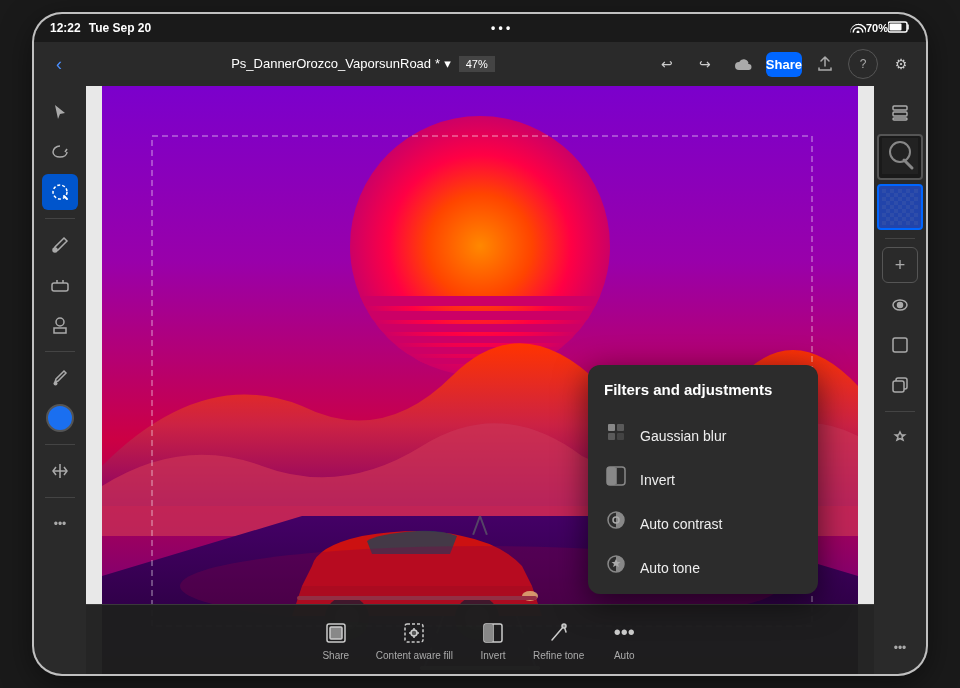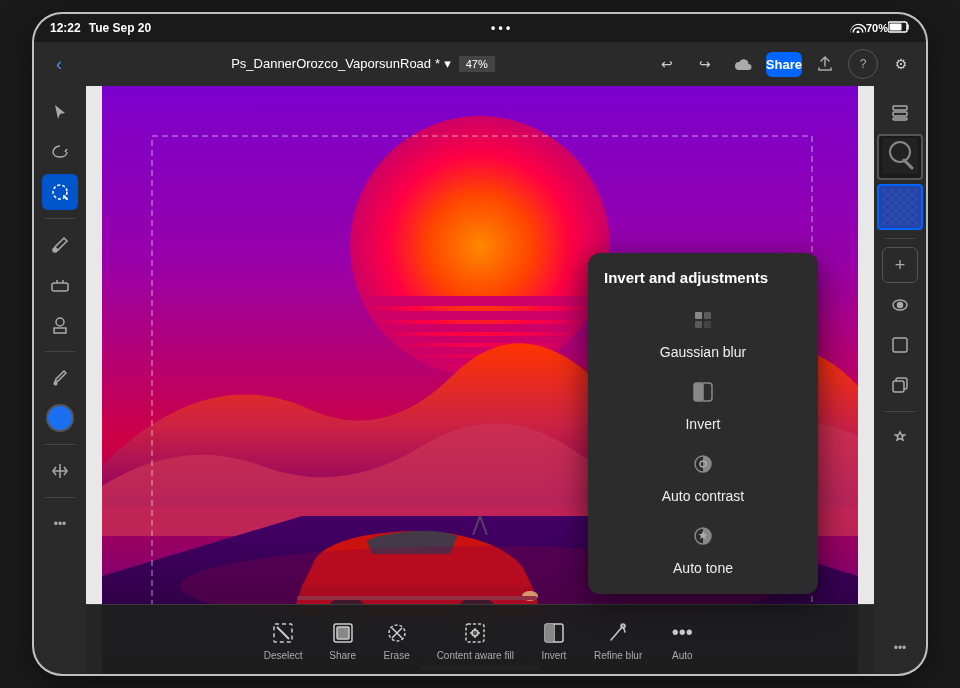--- a/index.html
+++ b/index.html
@@ -209,27 +209,26 @@
       box-shadow: 0 8px 32px rgba(0,0,0,0.6);
     }
     .filters-title {
       color: #fff;
       font-size: 15px;
       font-weight: 700;
       padding: 0 16px 12px;
     }
     .filter-item {
       display: flex;
-      align-items: center;
+      align-items: flex-end;
       gap: 12px;
       padding: 10px 16px;
       cursor: pointer;
       color: #eee;
       font-size: 14px;
-      flex-direction: column;
     }
     .filter-icon {
       width: 24px; height: 24px;
       display: flex; align-items: center; justify-content: center;
       font-size: 16px;
       color: #ccc;
     }
     
     .touch-indicator {
       position: absolute;
@@ -443,21 +442,21 @@
         </g>
 
         <ellipse cx="378" cy="500" rx="300" ry="40" fill="#880044" opacity="0.3"></ellipse>
 
         <rect x="50" y="50" width="660" height="490" fill="none" stroke="white" stroke-width="1" stroke-dasharray="6 4" opacity="0.6"></rect>
       </svg>
 
       <div class="touch-indicator"></div>
 
       <div class="filters-popup">
-        <div class="filters-title">Invert and adjustments</div>
+        <div class="filters-title">Filters and adjustments</div>
 
         <div class="filter-item">
           <div class="filter-icon">
             <svg width="20" height="20" viewBox="0 0 20 20" fill="none">
               <rect x="2" y="2" width="7" height="7" fill="#888" rx="1"></rect>
               <rect x="11" y="2" width="7" height="7" fill="#888" rx="1" opacity="0.5"></rect>
               <rect x="2" y="11" width="7" height="7" fill="#888" rx="1" opacity="0.5"></rect>
               <rect x="11" y="11" width="7" height="7" fill="#888" rx="1" opacity="0.25"></rect>
             </svg>
           </div>
@@ -557,43 +556,25 @@
         </svg>
       </div>
       <div class="tool-btn" style="font-size:12px; color:#aaa; margin-top: auto;">•••</div>
     </div>
   </div>
 
   <div class="bottom-toolbar">
     <div class="bottom-tool-item">
       <div class="bottom-tool-icon">
         <svg width="22" height="22" viewBox="0 0 22 22" fill="none" stroke="#ccc" stroke-width="1.5">
-          <rect x="2" y="2" width="18" height="18" stroke-dasharray="4 3" rx="1"></rect>
-          <line x1="5" y1="5" x2="17" y2="17" stroke="#ccc" stroke-width="2"></line>
-        </svg>
-      </div>
-      <span class="bottom-tool-label">Deselect</span>
-    </div>
-    <div class="bottom-tool-item">
-      <div class="bottom-tool-icon">
-        <svg width="22" height="22" viewBox="0 0 22 22" fill="none" stroke="#ccc" stroke-width="1.5">
           <rect x="2" y="2" width="18" height="18" rx="2"></rect>
           <rect x="5" y="5" width="12" height="12" fill="#888" rx="1"></rect>
         </svg>
       </div>
       <span class="bottom-tool-label">Share</span>
-    </div>
-    <div class="bottom-tool-item">
-      <div class="bottom-tool-icon">
-        <svg width="22" height="22" viewBox="0 0 22 22" fill="none" stroke="#ccc" stroke-width="1.5">
-          <circle cx="11" cy="11" r="8" stroke-dasharray="3 2"></circle>
-          <path d="M6 6l10 10M16 6L6 16" stroke="#ccc" stroke-width="1.5"></path>
-        </svg>
-      </div>
-      <span class="bottom-tool-label">Erase</span>
     </div>
     <div class="bottom-tool-item">
       <div class="bottom-tool-icon">
         <svg width="22" height="22" viewBox="0 0 22 22" fill="none" stroke="#ccc" stroke-width="1.5">
           <rect x="2" y="2" width="18" height="18" rx="2" stroke-dasharray="3 2"></rect>
           <path d="M11 6v10M6 11h10" stroke="#ccc" stroke-width="1.5"></path>
           <circle cx="11" cy="11" r="3" fill="#555"></circle>
         </svg>
       </div>
       <span class="bottom-tool-label">Content aware fill</span>
@@ -609,21 +590,21 @@
       <span class="bottom-tool-label">Invert</span>
     </div>
     <div class="bottom-tool-item">
       <div class="bottom-tool-icon">
         <svg width="22" height="22" viewBox="0 0 22 22" fill="none" stroke="#ccc" stroke-width="1.5">
           <path d="M4 18L16 4" stroke-linecap="round"></path>
           <path d="M16 4l2 6" stroke-linecap="round"></path>
           <circle cx="16" cy="4" r="2" fill="#888"></circle>
         </svg>
       </div>
-      <span class="bottom-tool-label">Refine blur</span>
+      <span class="bottom-tool-label">Refine tone</span>
     </div>
     <div class="bottom-tool-item">
       <div class="bottom-tool-icon" style="font-size:20px; color:#ccc;">•••</div>
       <span class="bottom-tool-label">Auto</span>
     </div>
   </div>
 
   <div class="home-indicator"></div>
 
 </div>

